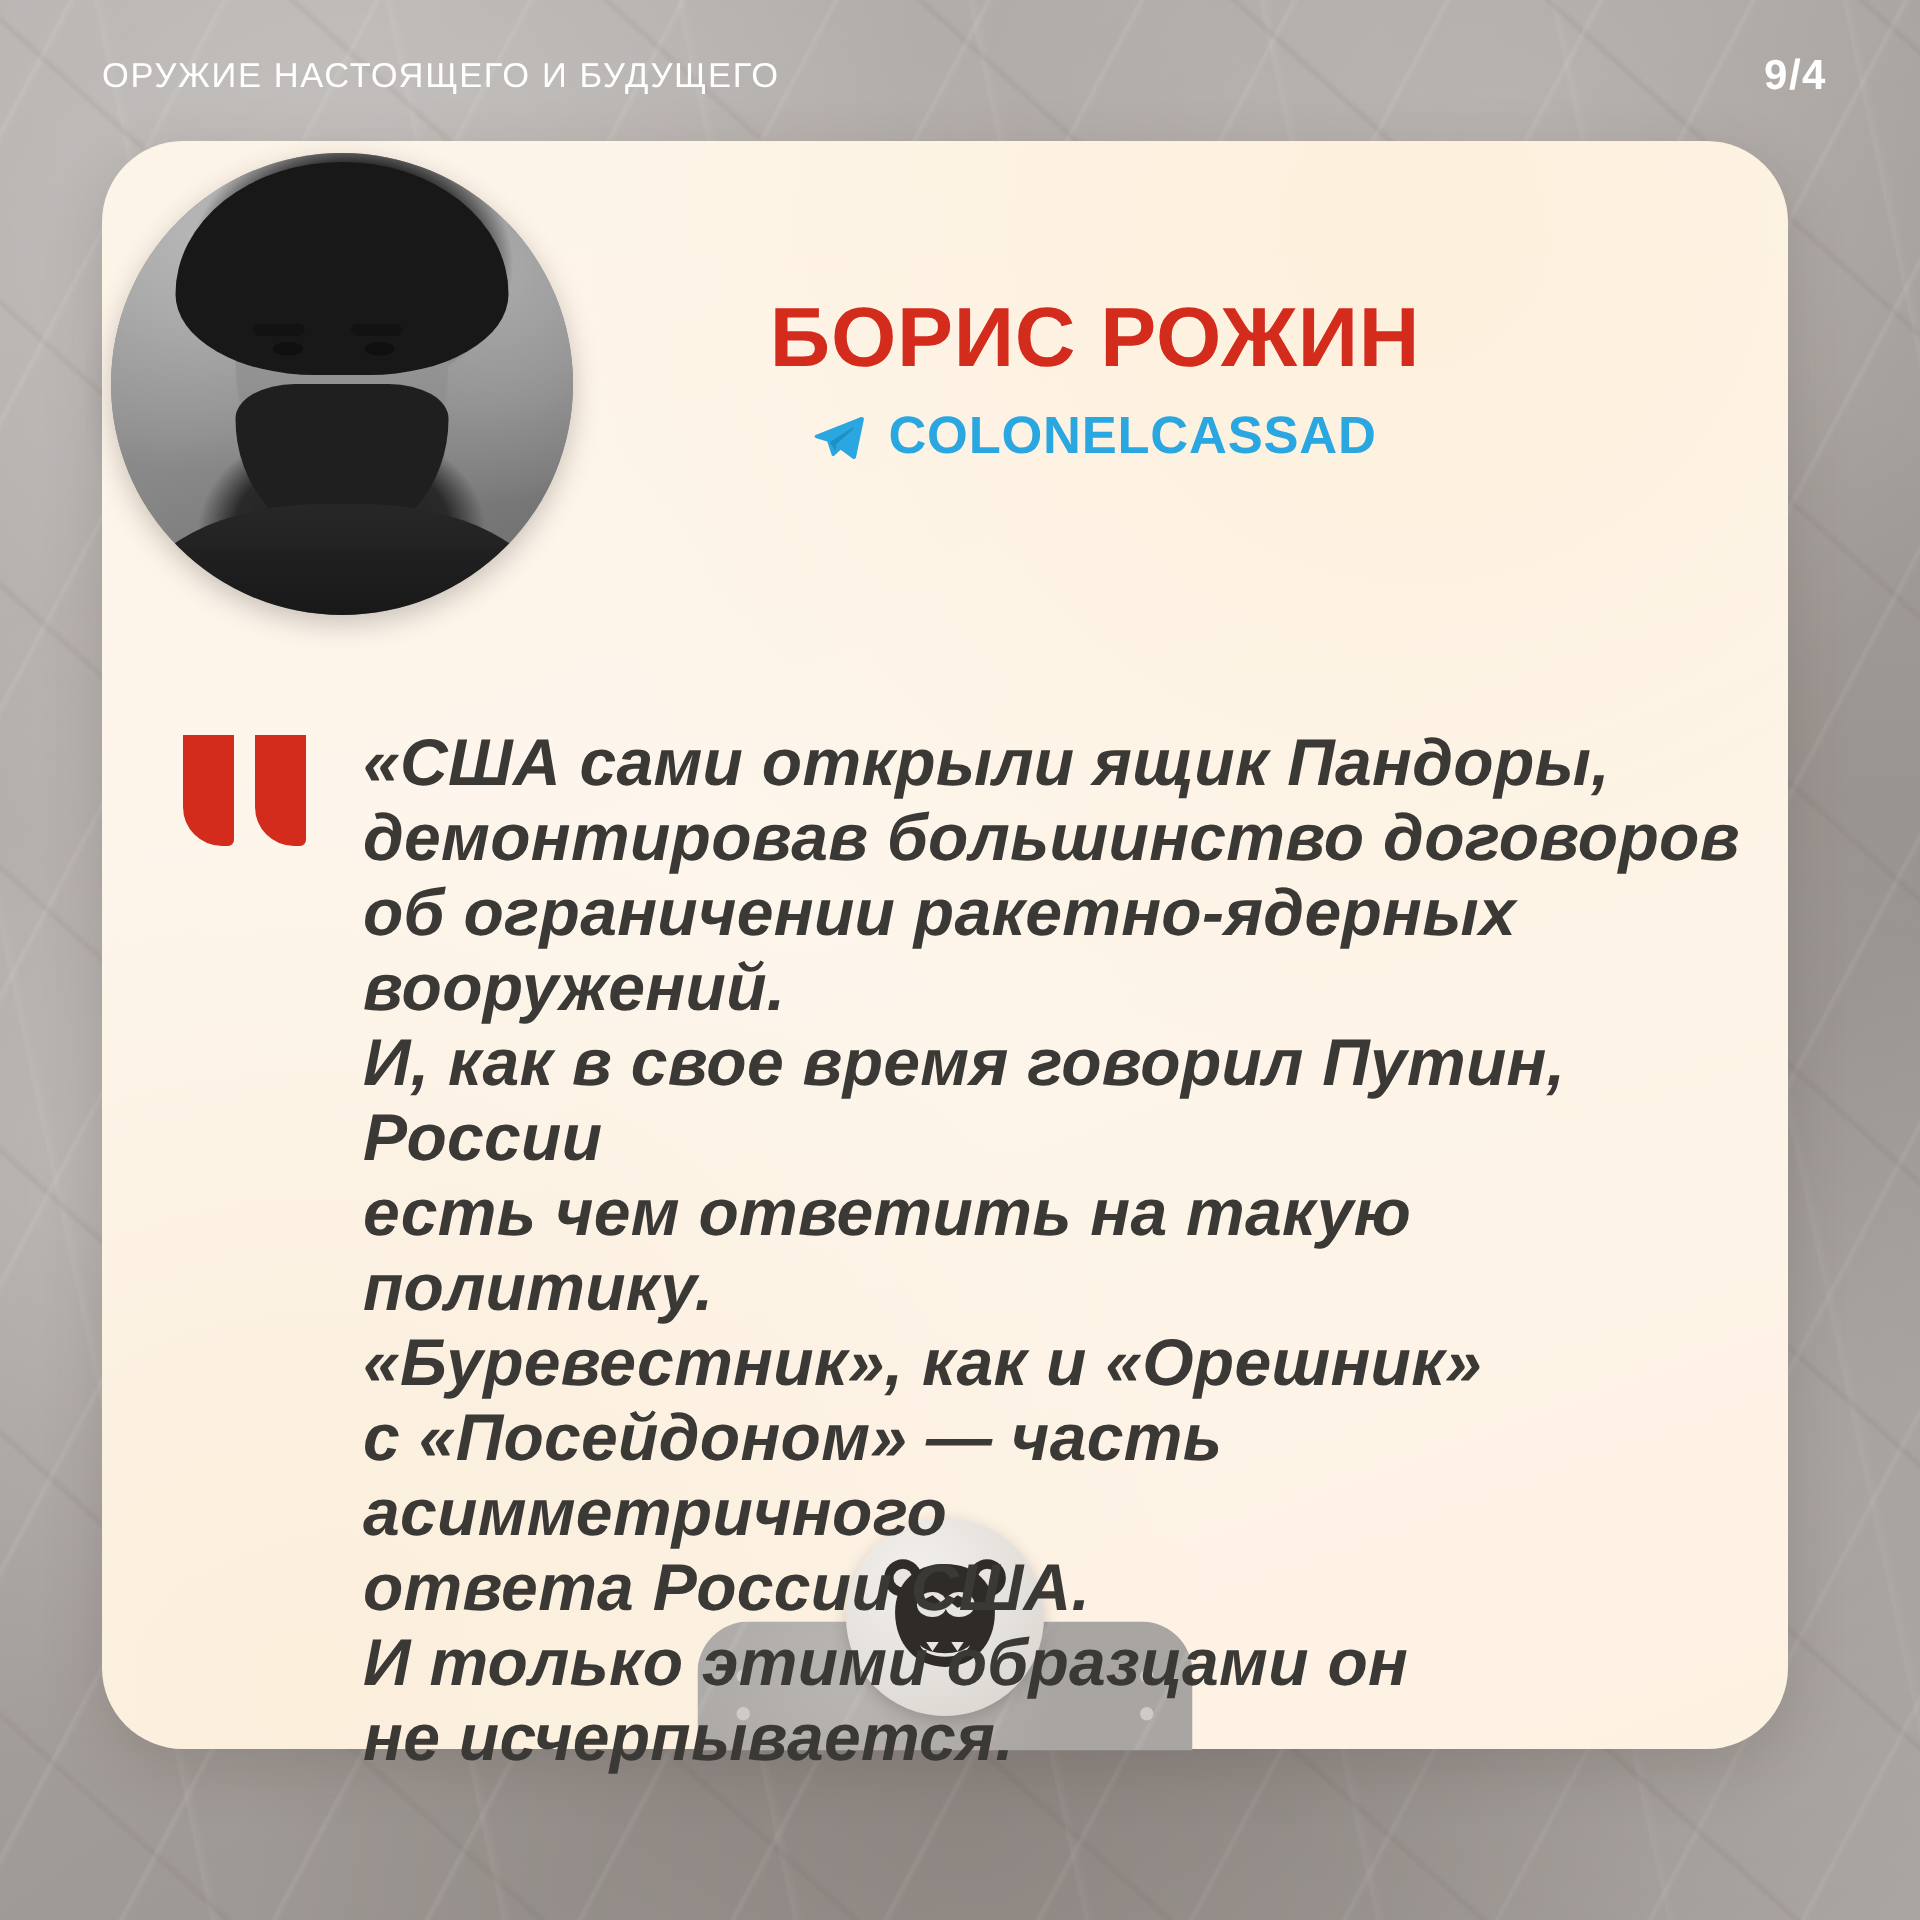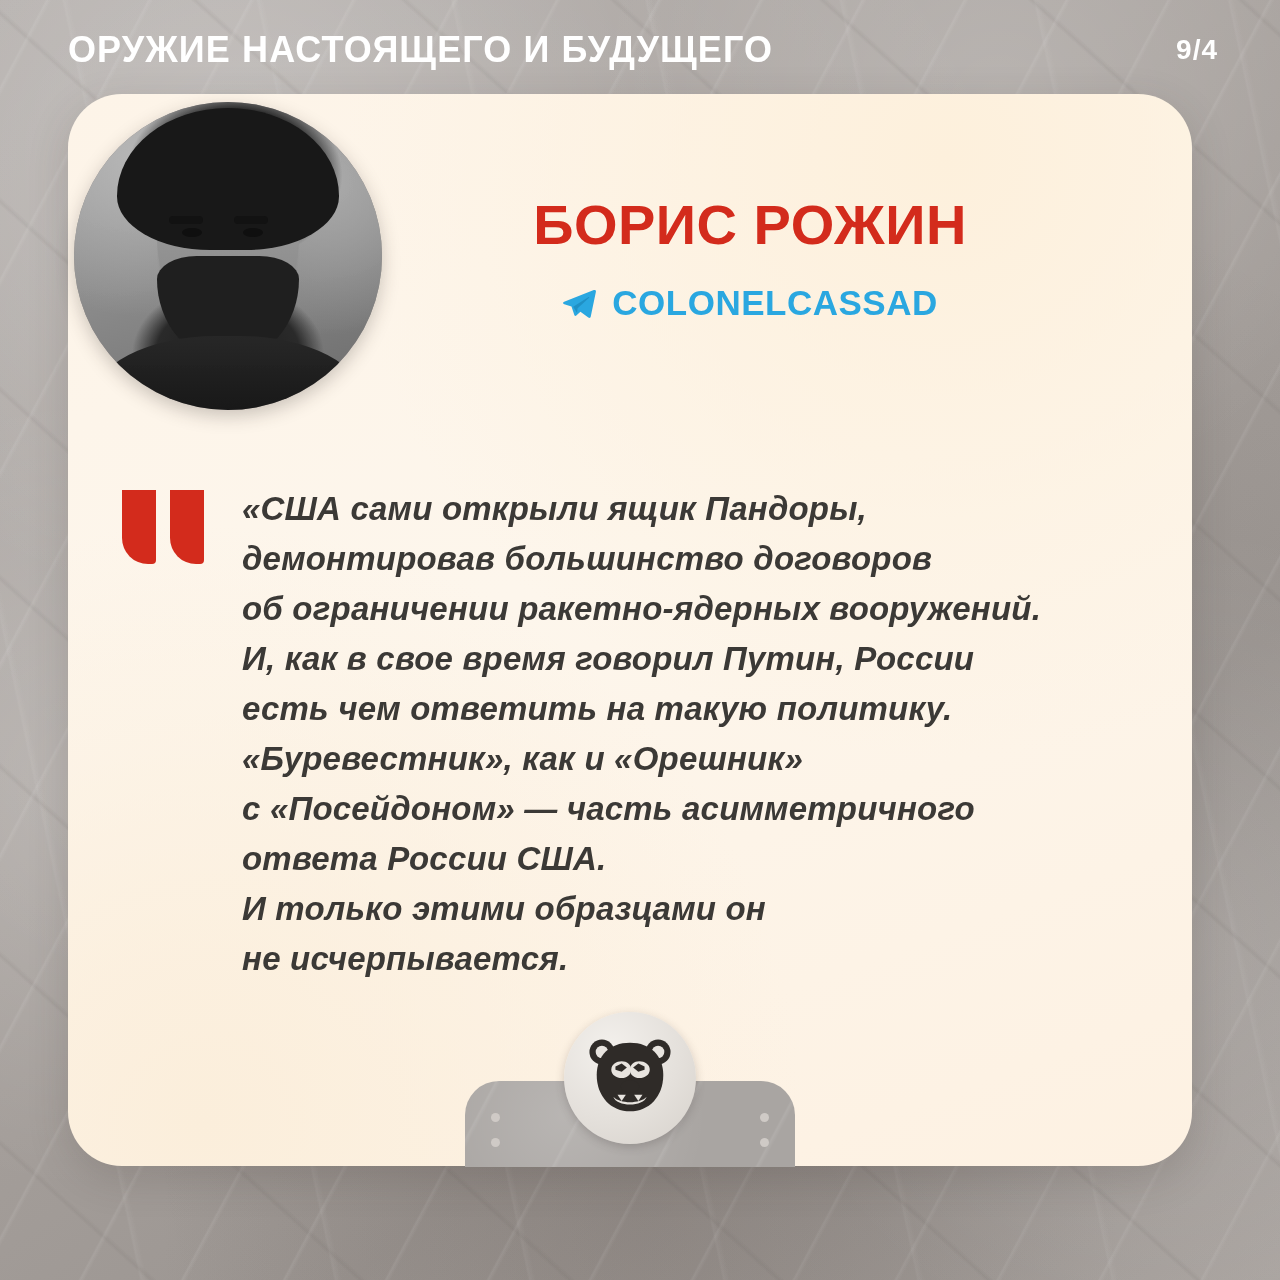--- a/index.html
+++ b/index.html
@@ -71,22 +71,22 @@
     top: 30px;
     left: 68px;
     right: 62px;
     height: 40px;
     display: flex;
     align-items: center;
     justify-content: space-between;
     z-index: 5;
   }
   .header-title {
-    font-size: 36px;
-    font-weight: 700;
+    font-size: 23px;
+    font-weight: 400;
     letter-spacing: 1.1px;
     color: #ffffff;
     text-transform: uppercase;
     white-space: nowrap;
   }
   .header-counter {
     font-size: 28px;
     font-weight: 700;
     color: #ffffff;
     letter-spacing: 1px;
@@ -228,37 +228,37 @@
     bottom: -6%;
     width: 88%;
     height: 30%;
     background: linear-gradient(180deg, #2b2b2b, #1a1a1a);
     border-radius: 46% 46% 0 0 / 70% 70% 0 0;
   }
 
   
   .name-block {
     position: absolute;
-    left: 400px;
+    left: 380px;
     top: 196px;
     width: 700px;
     z-index: 7;
     text-align: center;
   }
   .person-name {
     font-size: 56px;
     font-weight: 800;
     letter-spacing: 0.5px;
     color: #d32b1c;
     text-transform: uppercase;
     line-height: 1.05;
     white-space: nowrap;
   }
   .handle-row {
-    margin-top: 28px;
+    margin-top: 16px;
     display: flex;
     align-items: center;
     justify-content: center;
     gap: 16px;
   }
   .tg-icon {
     width: 34px;
     height: 34px;
     display: block;
   }
@@ -291,21 +291,21 @@
     content: "";
     display: block;
   }
 
   .quote-text {
     position: absolute;
     left: 242px;
     top: 484px;
     width: 940px;
     z-index: 7;
-    font-size: 33px;
+    font-size: 44px;
     line-height: 50px;
     font-style: italic;
     font-weight: 700;
     color: #3b3936;
     white-space: pre-line;
     letter-spacing: 0.2px;
   }
 
   
   .logo-badge {

